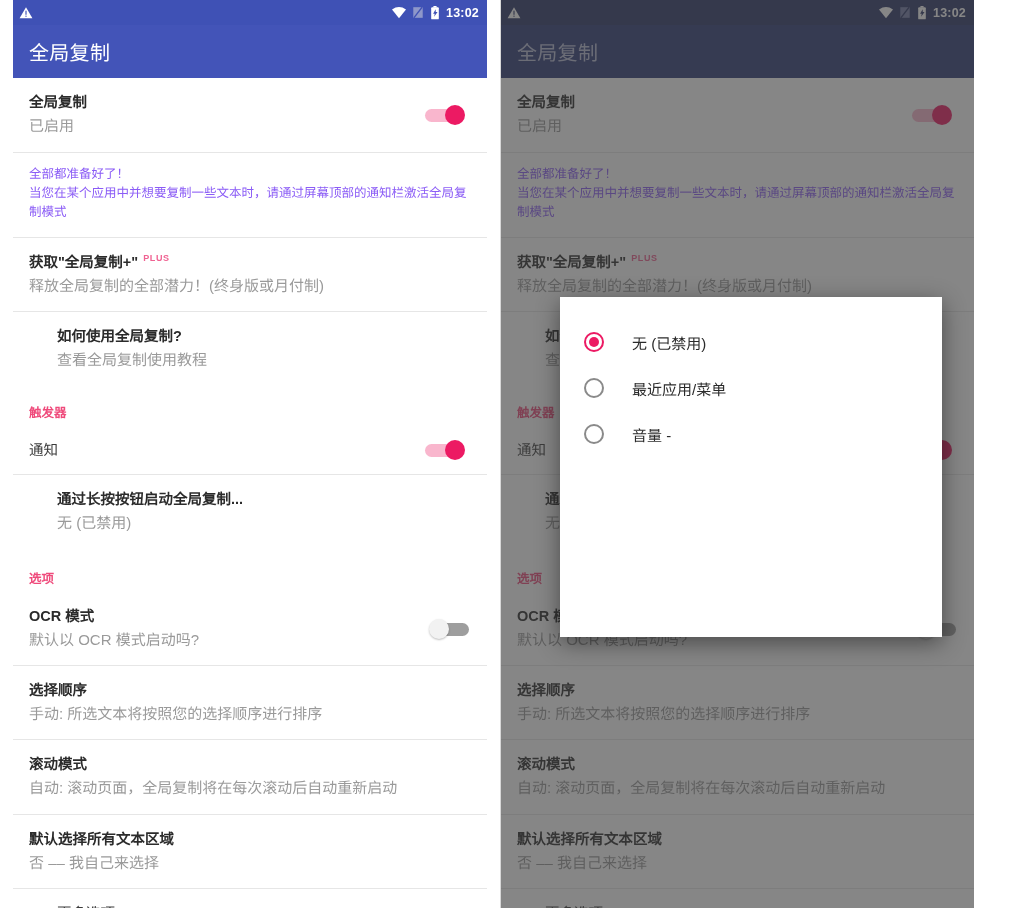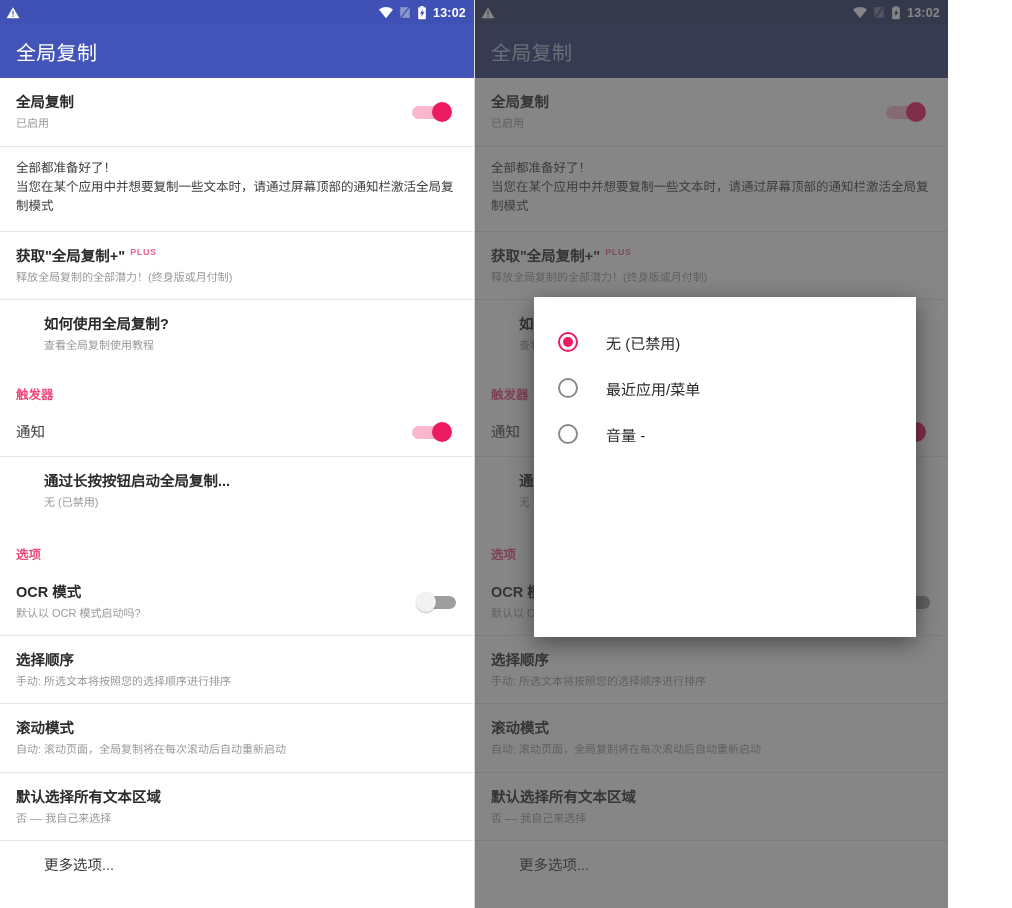--- a/index.html
+++ b/index.html
@@ -9,20 +9,21 @@
     background: #ffffff;
     font-family: "Liberation Sans", "DejaVu Sans", sans-serif;
     overflow: hidden;
   }
   .screens { display: flex; width: 1012px; height: 908px; }
   .screen {
     width: 474px; height: 908px;
     position: relative;
     background: #ffffff;
     overflow: hidden;
+    margin-left: 13px;
   }
   .screen.right { border-left: 1px solid #d8d8d8; }
 
   
   .statusbar {
     height: 25px;
     background: #3f51b5;
     display: flex; align-items: center;
     padding: 0 8px 0 6px;
     color: #ffffff;
@@ -53,27 +54,27 @@
     background: #fff;
   }
   .row.no-div { border-bottom: none; padding-left: 44px; }
   .row.compact { padding-top: 13px; padding-bottom: 13px; }
   .row-title {
     font-size: 14.5px; font-weight: bold; color: #2b2b2b;
     line-height: 1.45;
   }
   .row-title.plain { font-weight: normal; color: #3a3a3a; }
   .row-sub {
-    font-size: 11px; color: #9a9a9a; line-height: 1.5;
+    font-size: 15px; color: #9a9a9a; line-height: 1.5;
     margin-top: 2px;
   }
   .row.with-toggle { padding-right: 78px; }
 
   .info-row { padding: 12px 16px 14px 16px; border-bottom: 1px solid #e6e6e6; }
-  .info-line { font-size: 12.5px; color: #404040; line-height: 1.55; }
+  .info-line { font-size: 12.5px; color: #8b5cf6; line-height: 1.55; }
 
   .section-head {
     padding: 16px 16px 6px 16px;
     font-size: 12.5px; font-weight: bold;
     color: #ef4a7b;
     border-bottom: none;
   }
   .section-head.spaced { padding-top: 20px; }
 
   .plus-badge {

